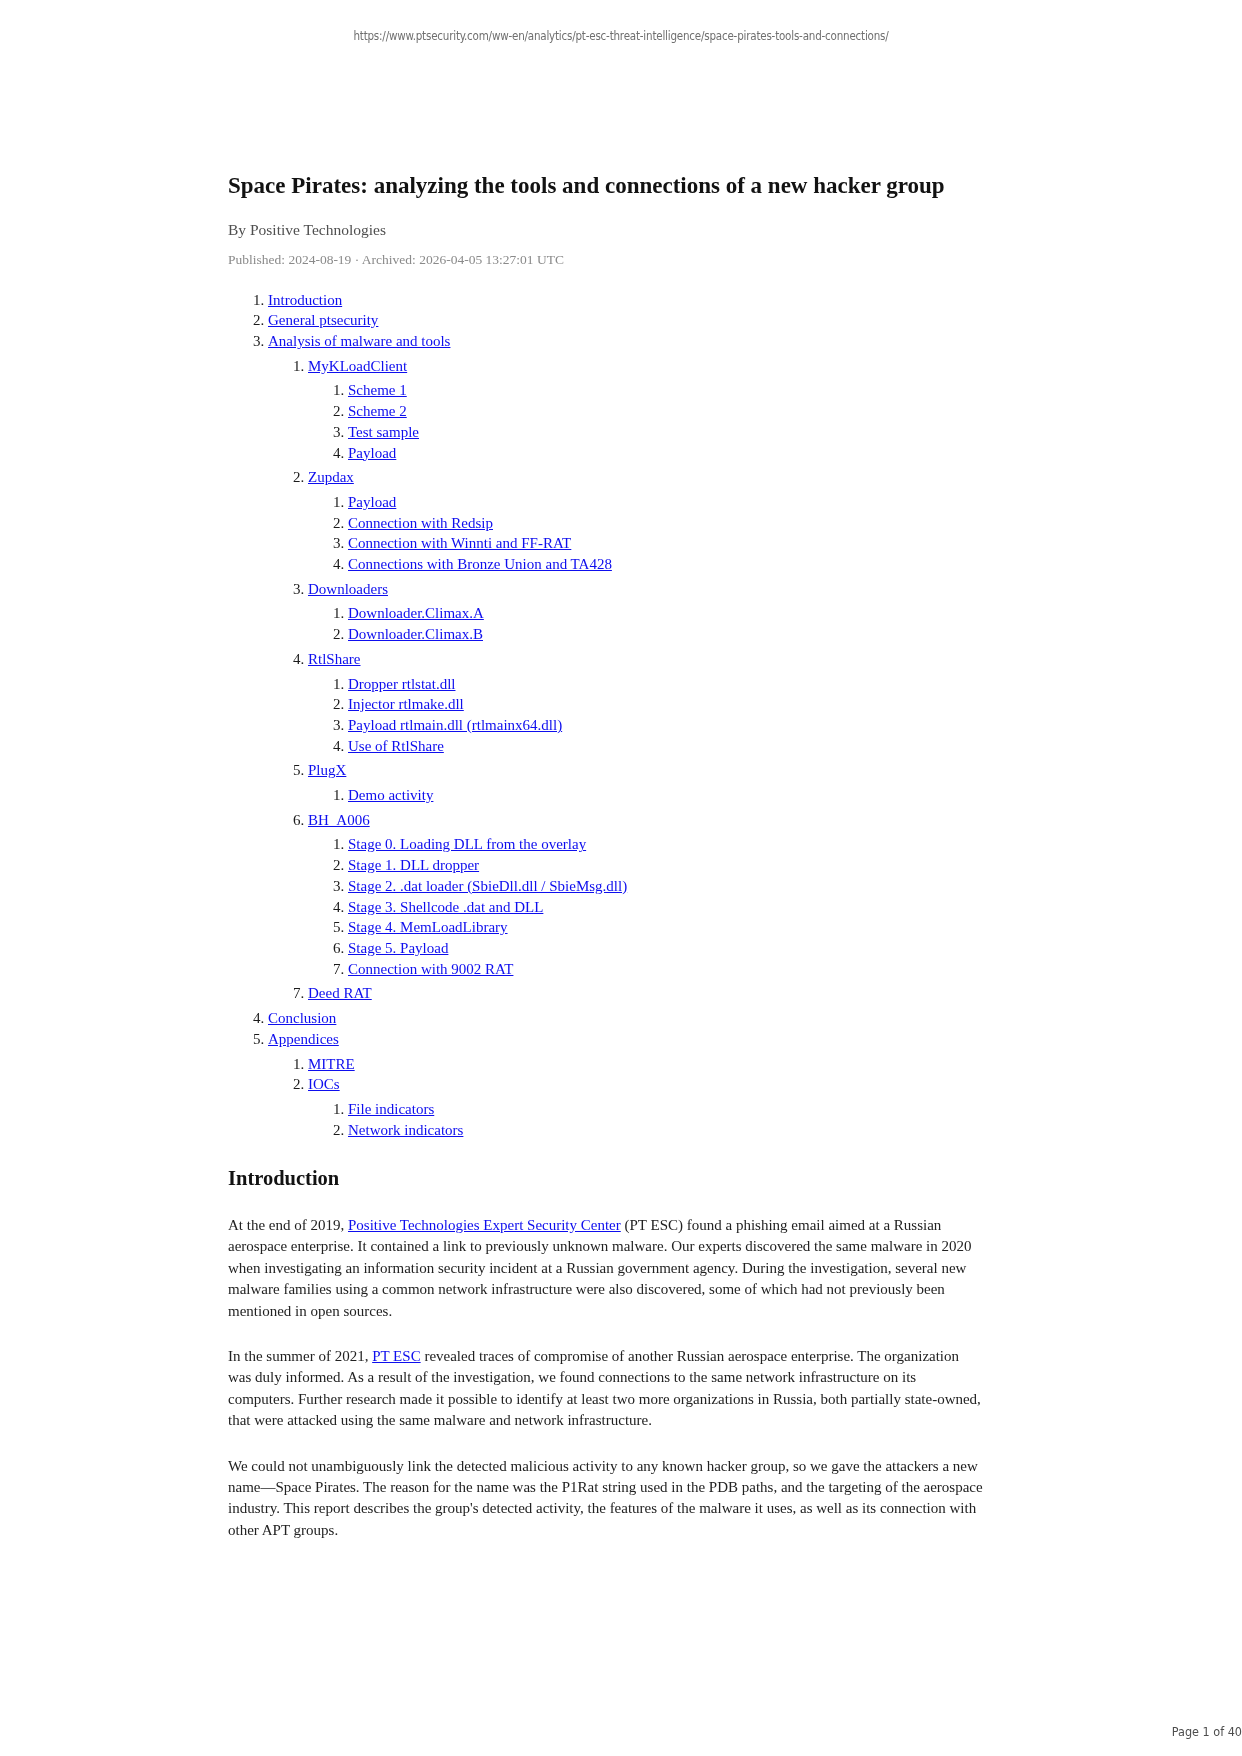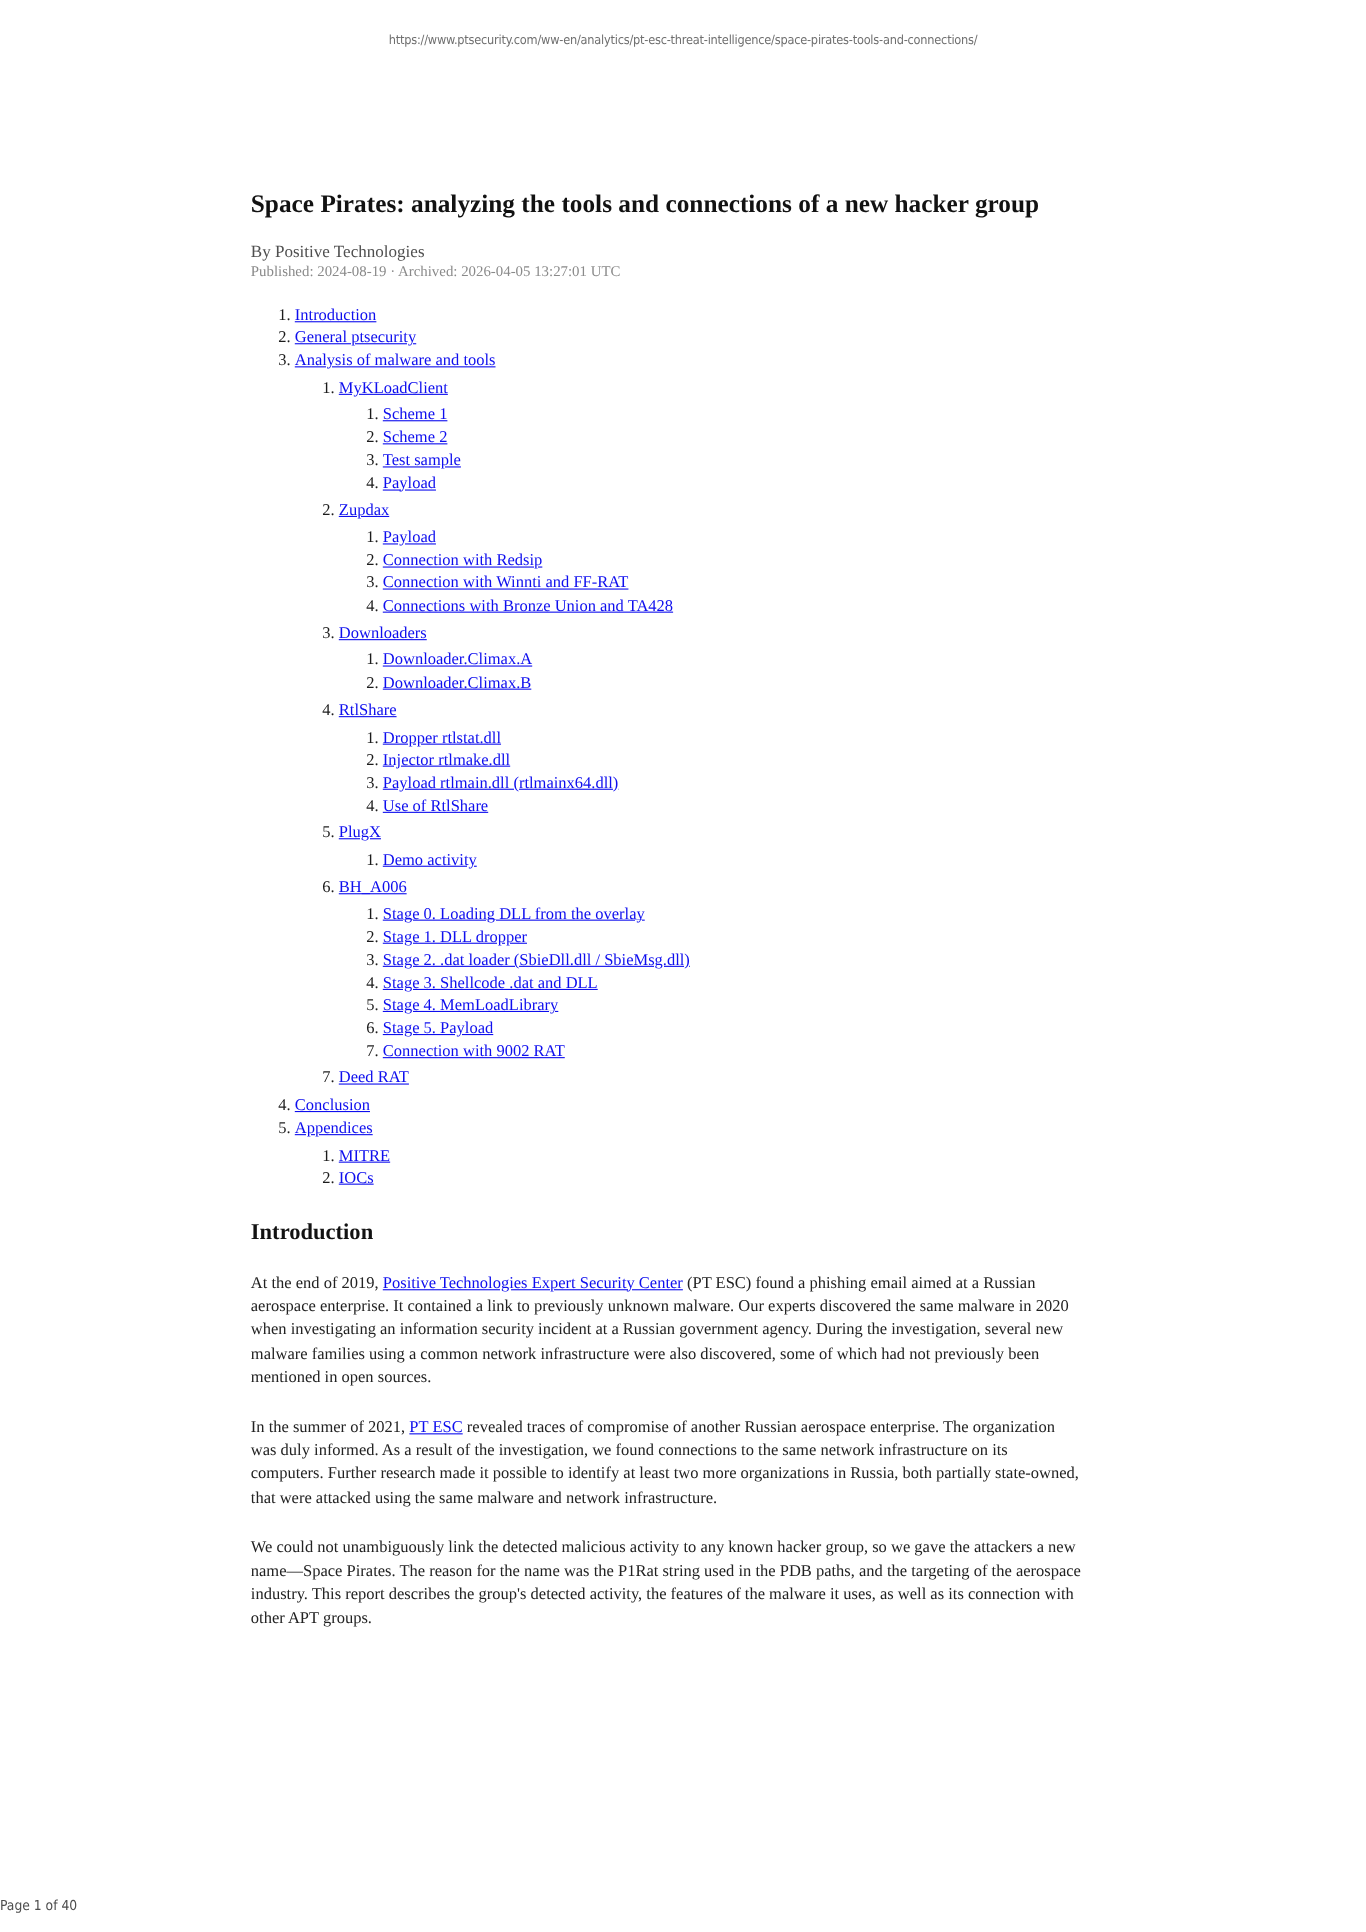--- a/index.html
+++ b/index.html
@@ -11,29 +11,29 @@
     position:absolute;top:29px;left:0;width:100%;text-align:center;
     font-family:"DejaVu Sans",sans-serif;font-size:11.5px;color:#6f6f6f;
     font-stretch:condensed;letter-spacing:-0.2px;
   }
   main{position:absolute;left:228px;top:0;width:760px;}
   h1{
     font-size:23px;font-weight:bold;color:#121212;margin:172px 0 0 0;
     line-height:1.2;white-space:nowrap;
   }
   .byline{margin-top:21px;font-size:15.5px;color:#4f4f4f;}
-  .published{font-size:13.5px;color:#8a8a8a;}
+  .published{margin-top:13px;font-size:13.5px;color:#8a8a8a;}
   ol.toc{margin:22px 0 0 0;padding-left:40px;font-size:15px;line-height:20.7px;}
   ol.toc ol{margin:4px;padding-left:36px;}
   ol.toc li{margin:0;}
   a{color:var(--link,#0e0eee);text-decoration:underline;cursor:pointer;}
   h2{font-size:20.5px;font-weight:bold;color:#121212;margin:26px 0 0 0;line-height:1.2;}
   .paragraphs p{font-size:15px;line-height:21.4px;margin:24px 0 0 0;width:756px;color:#222222;}
   .page-footer{
-    position:absolute;top:1724px;left:0;width:100%;text-align:left;
+    position:absolute;top:1724px;left:0;width:100%;text-align:right;
     font-family:"DejaVu Sans",sans-serif;font-size:12.5px;color:#4d4d4d;
     font-stretch:condensed;
   }
 </style>
 </head>
 <body>
 
 <div class="url-header">
   <span>https://www.ptsecurity.com/ww-en/analytics/pt-esc-threat-intelligence/space-pirates-tools-and-connections/</span>
 </div>
@@ -79,21 +79,24 @@
               <li><a href="#">Stage 3. Shellcode .dat and DLL</a></li>
               <li><a href="#">Stage 4. MemLoadLibrary</a></li>
               <li><a href="#">Stage 5. Payload</a></li>
               <li><a href="#">Connection with 9002 RAT</a></li>
             </ol></li>
           <li><a href="#">Deed RAT</a></li>
         </ol></li>
       <li><a href="#">Conclusion</a></li>
       <li><a href="#">Appendices</a><ol>
           <li><a href="#">MITRE</a></li>
-          <li><a href="#">IOCs</a></li>
+          <li><a href="#">IOCs</a><ol>
+              <li><a href="#">File indicators</a></li>
+              <li><a href="#">Network indicators</a></li>
+            </ol></li>
         </ol></li>
     </ol>
 
   <h2>Introduction</h2>
   <div class="paragraphs" id="intro-paragraphs">
       <p>At the end of 2019, <a href="#">Positive Technologies Expert Security Center</a> (PT ESC) found a phishing email aimed at a Russian aerospace enterprise. It contained a link to previously unknown malware. Our experts discovered the same malware in 2020 when investigating an information security incident at a Russian government agency. During the investigation, several new malware families using a common network infrastructure were also discovered, some of which had not previously been mentioned in open sources.</p>
       <p>In the summer of 2021, <a href="#">PT ESC</a> revealed traces of compromise of another Russian aerospace enterprise. The organization was duly informed. As a result of the investigation, we found connections to the same network infrastructure on its computers. Further research made it possible to identify at least two more organizations in Russia, both partially state-owned, that were attacked using the same malware and network infrastructure.</p>
       <p>We could not unambiguously link the detected malicious activity to any known hacker group, so we gave the attackers a new name—Space Pirates. The reason for the name was the P1Rat string used in the PDB paths, and the targeting of the aerospace industry. This report describes the group's detected activity, the features of the malware it uses, as well as its connection with other APT groups.</p>
     </div>
 </main>

